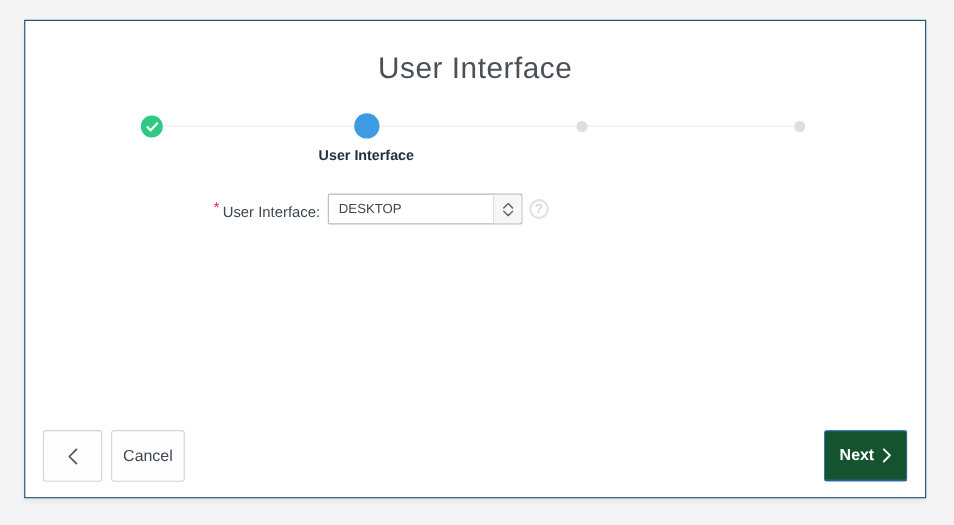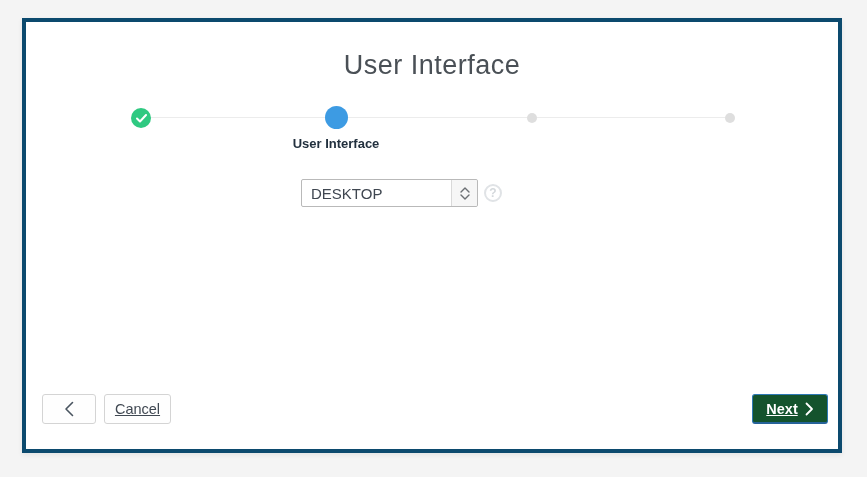--- a/index.html
+++ b/index.html
@@ -7,21 +7,21 @@
     width: 867px; height: 477px;
     font-family: "Liberation Sans", sans-serif;
     background: #f4f4f4;
     overflow: hidden;
   }
   .card {
     position: absolute;
     left: 22px; top: 18px;
     width: 820px; height: 435px;
     background: #ffffff;
-    border: 4px solid #0c4a6e;
+    border: 1px solid #0c4a6e;
     box-shadow: 0 2px 5px rgba(0,0,0,0.07);
   }
   .page-title {
     position: absolute;
     top: 28px; left: 0; width: 100%;
     text-align: center;
     font-size: 27px;
     font-weight: 300;
     color: #4a5056;
     letter-spacing: 0.5px;
@@ -91,21 +91,21 @@
     border: 1px solid #b9b9b9;
     border-radius: 2px;
     display: flex;
     align-items: stretch;
     cursor: default;
   }
   .select-value {
     flex: 1;
     display: flex; align-items: center;
     padding-left: 9px;
-    font-size: 15px;
+    font-size: 12px;
     color: #3f4650;
   }
   .select-spinner {
     width: 26px;
     background: #f6f6f6;
     border-left: 1px solid #d9d9d9;
     border-radius: 0 2px 2px 0;
     display: flex; flex-direction: column;
     align-items: center; justify-content: center;
     gap: 1px;
@@ -121,30 +121,29 @@
     font-size: 12px;
     font-weight: bold;
     display: flex; align-items: center; justify-content: center;
     cursor: pointer;
   }
 
   
   .btn {
     position: absolute;
     top: 372px;
-    height: 30px;
+    height: 47px;
     border-radius: 3px;
     border: 1px solid #d4d4d4;
     background: #fefefe;
     color: #404852;
     font-family: "Liberation Sans", sans-serif;
     font-size: 14.5px;
     display: flex; align-items: center; justify-content: center;
     cursor: pointer;
-    text-decoration: underline;
   }
   .btn-back { left: 16px; width: 54px; }
   .btn-cancel { left: 78px; width: 67px; }
   .btn-next {
     left: 726px; width: 76px;
     background: #14532d;
     border: 1px solid #2e79b5;
     border-bottom: 2px solid #266399;
     color: #ffffff;
     font-weight: bold;
@@ -168,20 +167,21 @@
       </svg>
     </span>
   </div>
 
   <div class="step-current"></div>
   <div class="step-pending p3"></div>
   <div class="step-pending p4"></div>
 
   <div class="step-label">User Interface</div>
 
+  <div class="field-label"><span class="required-marker">*</span><span>User Interface:</span></div>
 
   <div class="select">
     <div class="select-value">DESKTOP</div>
     <div class="select-spinner">
       <span>
         <svg width="10" height="6" viewBox="0 0 10 6" class="chevron-svg">
           <polyline points="1,5 5,1 9,5" fill="none" stroke="#6b6f73" stroke-width="1.4" stroke-linecap="round" stroke-linejoin="round"></polyline>
         </svg>
       </span>
       <span>

